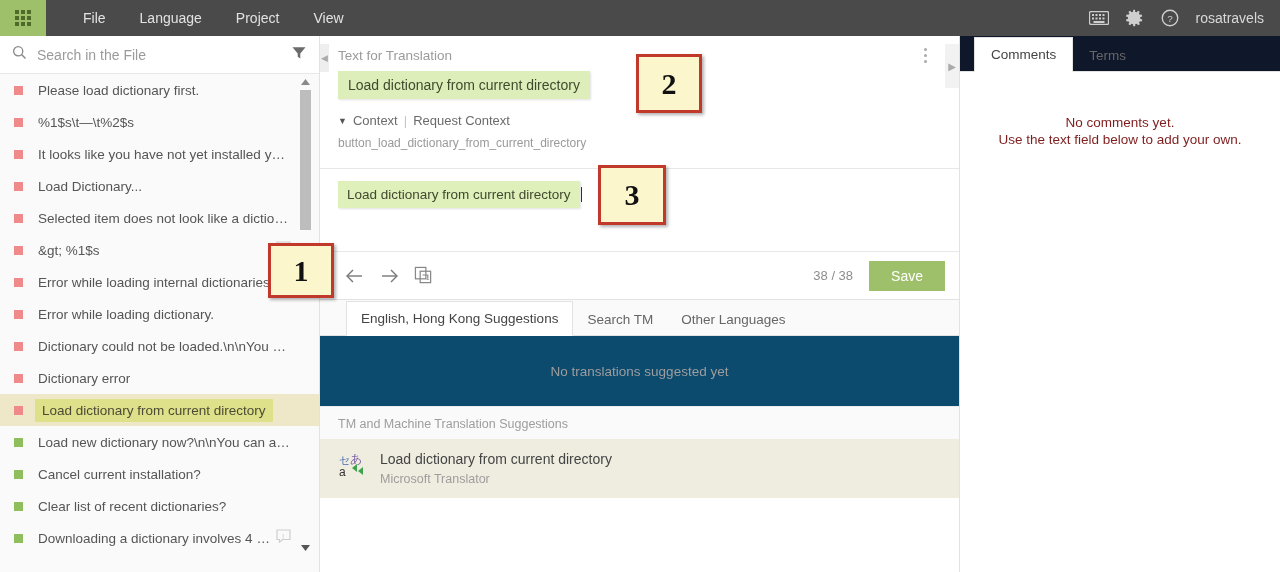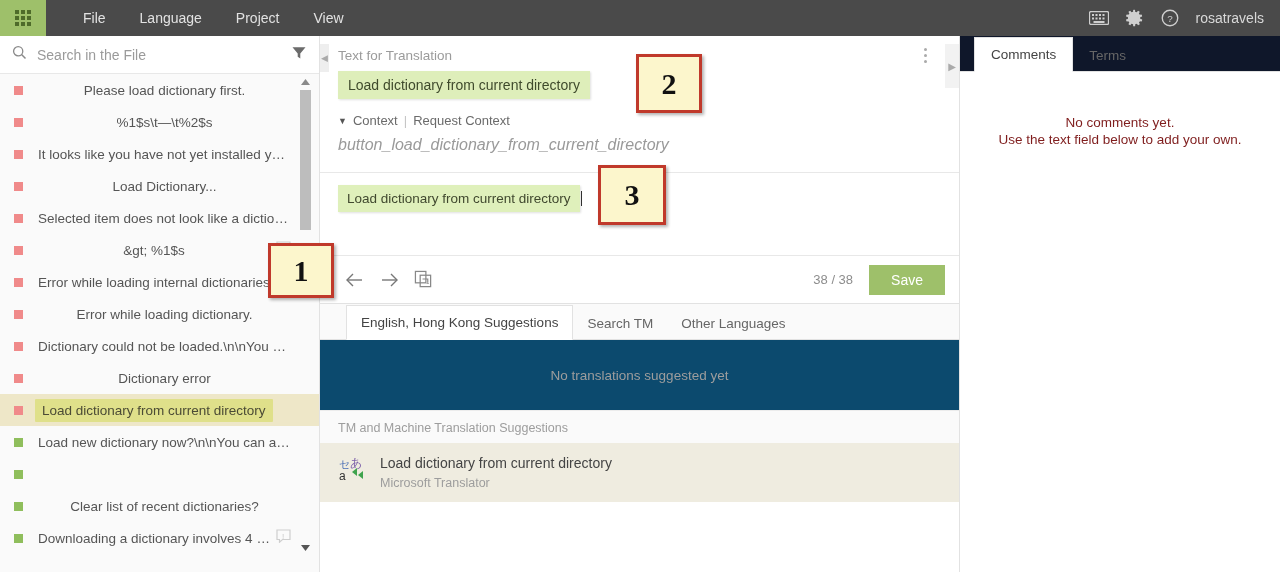--- a/index.html
+++ b/index.html
@@ -62,21 +62,21 @@
 
   .seg-list {
     position: relative;
     height: 482px;
     overflow: hidden;
     background: #fafafa;
   }
   .seg-row {
     height: 32px; display: flex; align-items: center;
     padding-left: 14px; padding-right: 28px;
-    cursor: pointer; position: relative; text-align: center;
+    cursor: pointer; position: relative;
   }
   .seg-row.selected { background: #eee7c8; }
   .seg-dot { width: 9px; height: 9px; flex: 0 0 9px; }
   .seg-dot.done { background: #8fbe5c; }
   .seg-dot.todo { background: #f08a8a; }
   .seg-label {
     margin-left: 15px; font-size: 13.5px; color: #555;
     white-space: nowrap; overflow: hidden; text-overflow: ellipsis;
     flex: 1;
   }
@@ -137,21 +137,21 @@
     box-shadow: 1px 1px 2px rgba(0,0,0,.12);
   }
   .ctx-row {
     margin: 14px 0 0 18px; font-size: 13px; color: #6b6b6b;
     display: flex; align-items: center; gap: 6px;
   }
   .ctx-caret { color: #555; font-size: 9px; }
   .ctx-link { cursor: pointer; }
   .ctx-sep { color: #c5c5c5; }
   .ctx-value {
-    margin: 8px 0 0 18px; font-size: 16px; color: #9a9a9a; font-style: italic;
+    margin: 8px 0 0 18px; font-size: 12px; color: #9a9a9a;
   }
   .divider { height: 1px; background: #e8e8e8; margin-top: 18px; }
 
   .tgt-area { position: relative; height: 82px; }
   .tgt-text {
     display: inline-block; margin: 12px 0 0 18px;
     background: #dff0bb; color: #41492f;
     font-size: 13.5px; padding: 6px 9px;
     box-shadow: 1px 1px 2px rgba(0,0,0,.12);
     position: relative;
@@ -364,20 +364,21 @@
       <div class="seg-row selected">
         <span class="seg-dot todo"></span>
         <span class="seg-label">Load dictionary from current directory</span>
       </div>
       <div class="seg-row">
         <span class="seg-dot done"></span>
         <span class="seg-label">Load new dictionary now?\n\nYou can always...</span>
       </div>
       <div class="seg-row">
         <span class="seg-dot done"></span>
+        <span class="seg-label">Cancel current installation?</span>
       </div>
       <div class="seg-row">
         <span class="seg-dot done"></span>
         <span class="seg-label">Clear list of recent dictionaries?</span>
       </div>
       <div class="seg-row">
         <span class="seg-dot done"></span>
         <span class="seg-label">Downloading a dictionary involves 4 step...</span>
         <span class="seg-badge"><svg width="15" height="14" viewBox="0 0 15 14">
             <path d="M1 1h13v9.5H6.5L3.5 13.2V10.5H1z" fill="none" stroke="#9a9a9a" stroke-width="1.2"></path>

